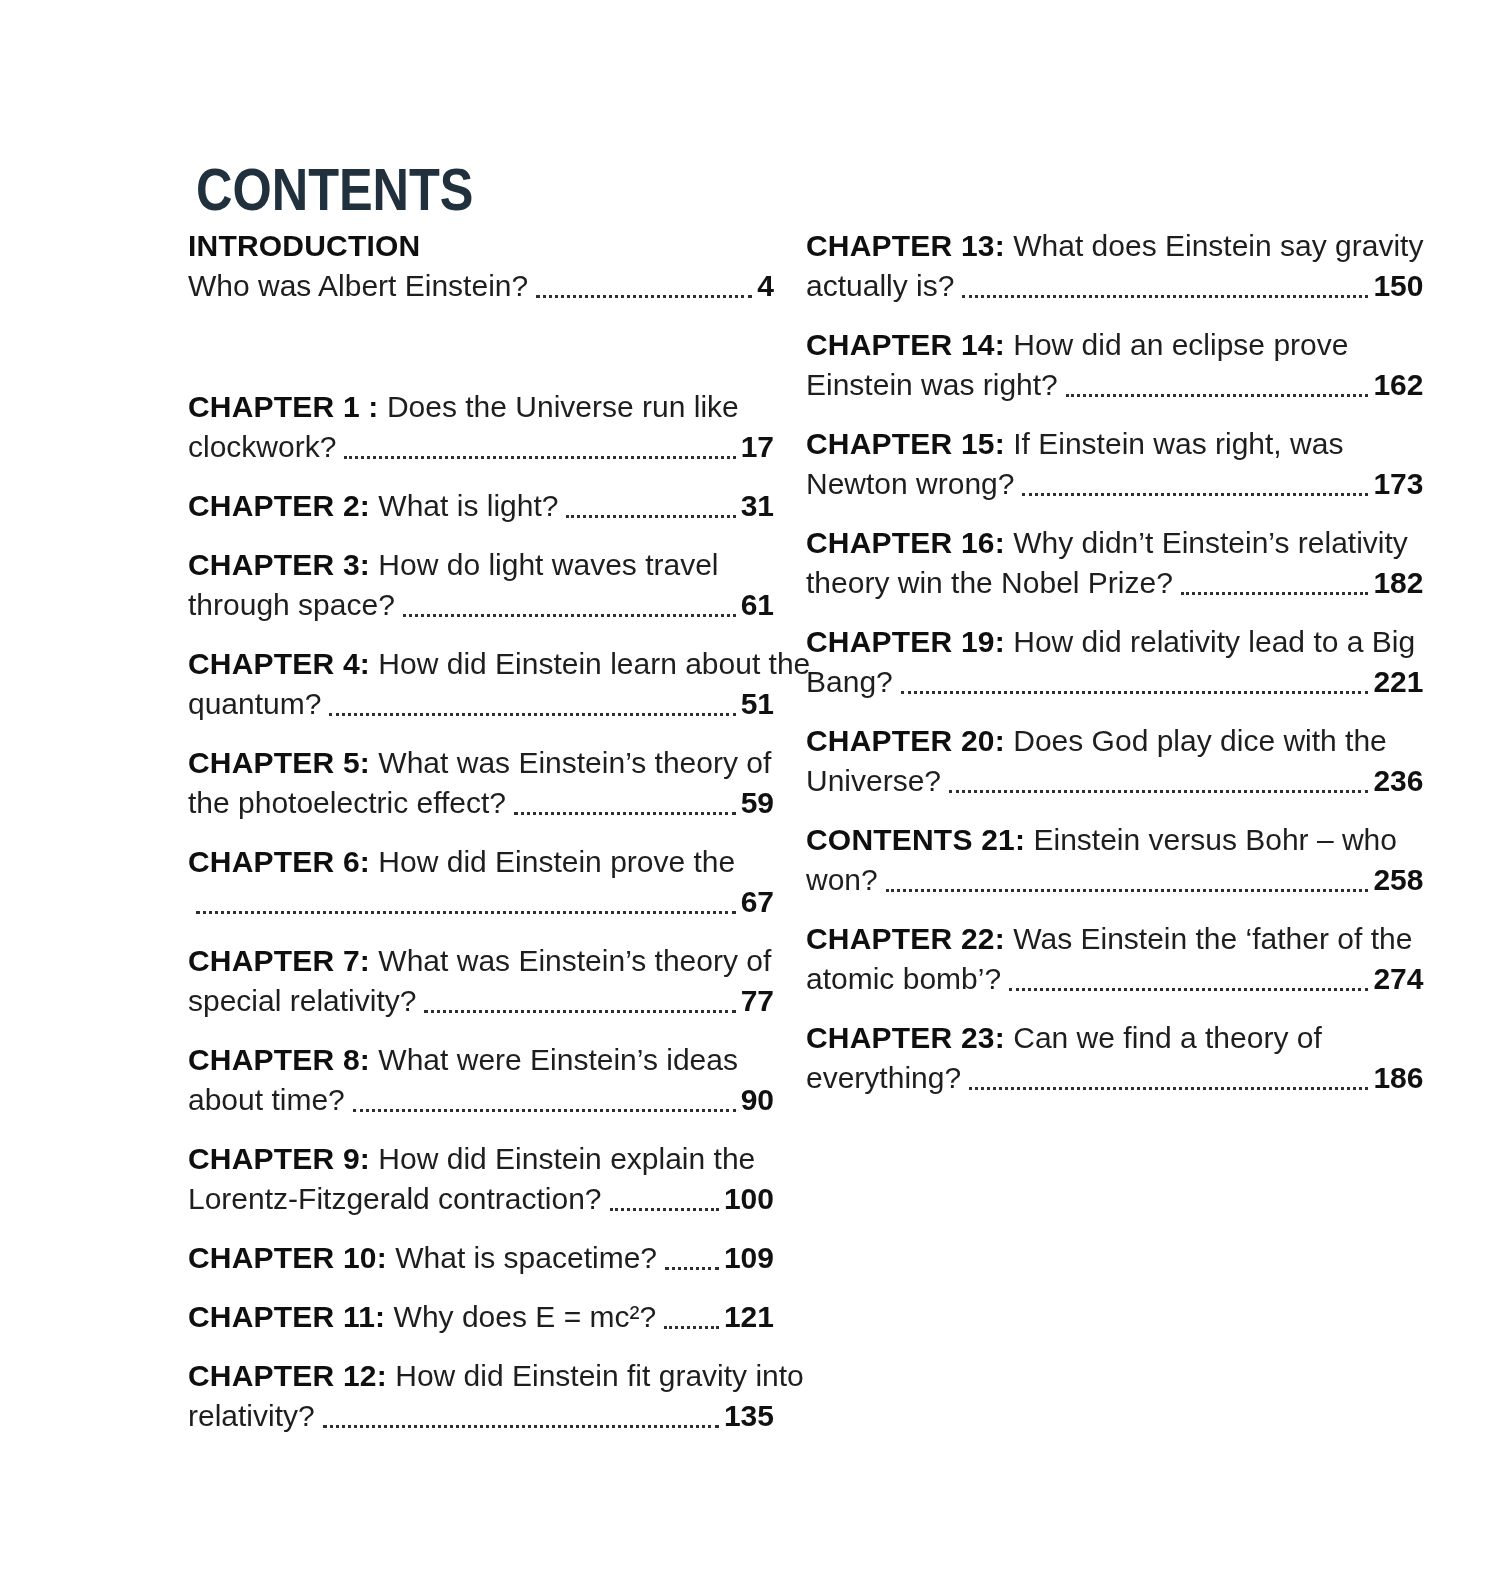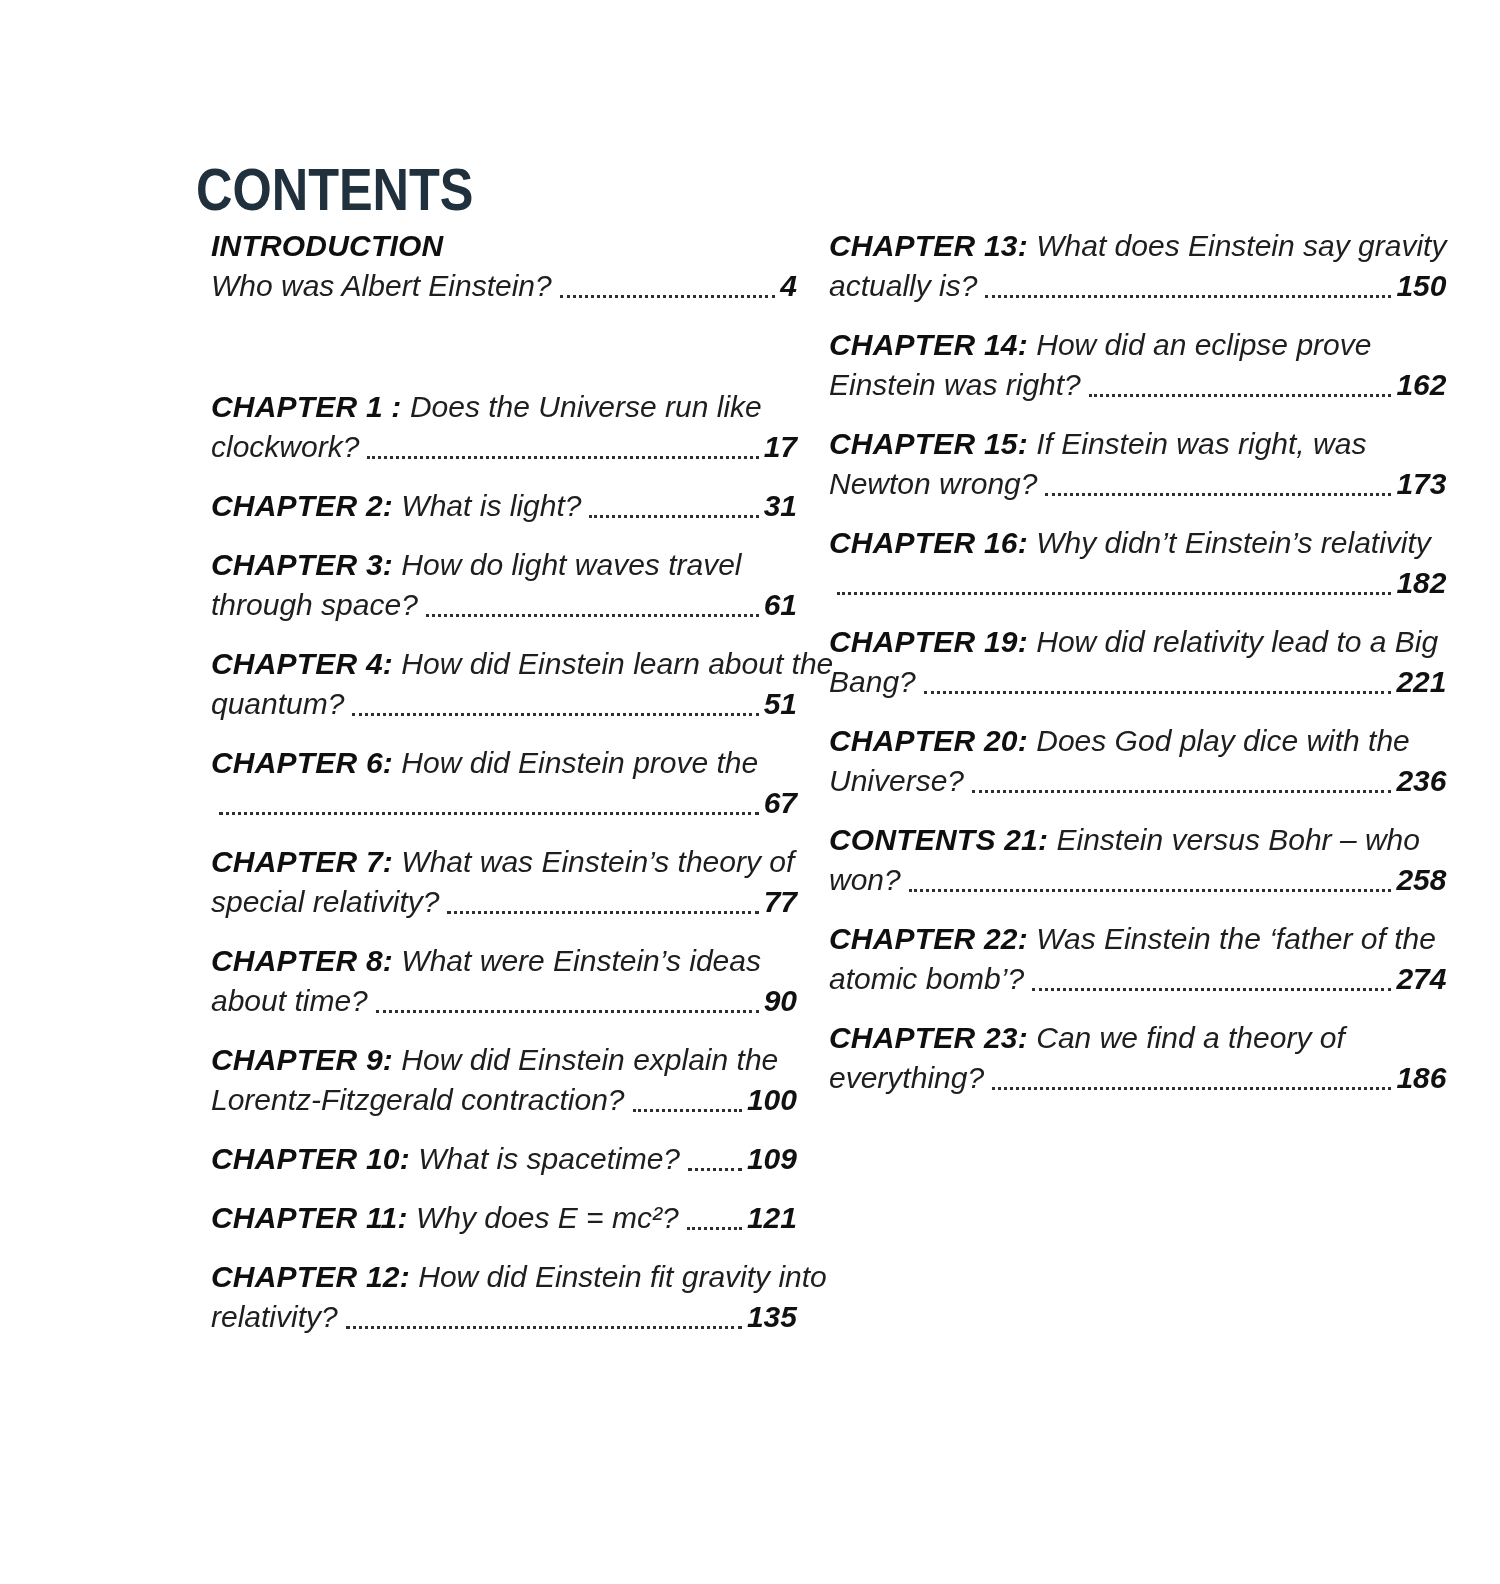--- a/index.html
+++ b/index.html
@@ -22,26 +22,25 @@
     font-size: 58px;
     font-weight: 800;
     letter-spacing: 0px;
     color: #20303d;
     transform: scaleX(0.87) scaleY(1.02);
     transform-origin: left top;
     white-space: nowrap;
   }
   .columns {
     position: absolute;
-    left: 211px;
+    left: 188px;
     top: 226px;
     width: 1196px;
     display: flex;
     align-items: flex-start;
-    font-style: italic;
   }
   .col {
     font-size: 30px;
     line-height: 40px;
   }
   .col-left  { width: 586px; }
   .divider {
     width: 4px;
     height: 1224px;
     background: #2b2b2b;
@@ -123,20 +122,28 @@
       </div>
       <div class="entry">
         <div class="first-line"><span class="chapter-label">CHAPTER 4:</span> <span class="chapter-title">How did Einstein learn about the</span></div>
         <div class="last-line">
           <span class="lead">quantum?</span>
           <span class="dots"></span>
           <span class="page-num">51</span>
         </div>
       </div>
       <div class="entry">
+        <div class="first-line"><span class="chapter-label">CHAPTER 5:</span> <span class="chapter-title">What was Einstein’s theory of</span></div>
+        <div class="last-line">
+          <span class="lead">the photoelectric effect?</span>
+          <span class="dots"></span>
+          <span class="page-num">59</span>
+        </div>
+      </div>
+      <div class="entry">
         <div class="first-line"><span class="chapter-label">CHAPTER 6:</span> <span class="chapter-title">How did Einstein prove the</span></div>
         <div class="last-line">
           <span class="dots"></span>
           <span class="page-num">67</span>
         </div>
       </div>
       <div class="entry">
         <div class="first-line"><span class="chapter-label">CHAPTER 7:</span> <span class="chapter-title">What was Einstein’s theory of</span></div>
         <div class="last-line">
           <span class="lead">special relativity?</span>
@@ -205,20 +212,21 @@
         <div class="first-line"><span class="chapter-label">CHAPTER 15:</span> <span class="chapter-title">If Einstein was right, was</span></div>
         <div class="last-line">
           <span class="lead">Newton wrong?</span>
           <span class="dots"></span>
           <span class="page-num">173</span>
         </div>
       </div>
       <div class="entry">
         <div class="first-line"><span class="chapter-label">CHAPTER 16:</span> <span class="chapter-title">Why didn’t Einstein’s relativity</span></div>
         <div class="last-line">
+          <span class="lead">theory win the Nobel Prize?</span>
           <span class="dots"></span>
           <span class="page-num">182</span>
         </div>
       </div>
       <div class="entry">
         <div class="first-line"><span class="chapter-label">CHAPTER 19:</span> <span class="chapter-title">How did relativity lead to a Big</span></div>
         <div class="last-line">
           <span class="lead">Bang?</span>
           <span class="dots"></span>
           <span class="page-num">221</span>

